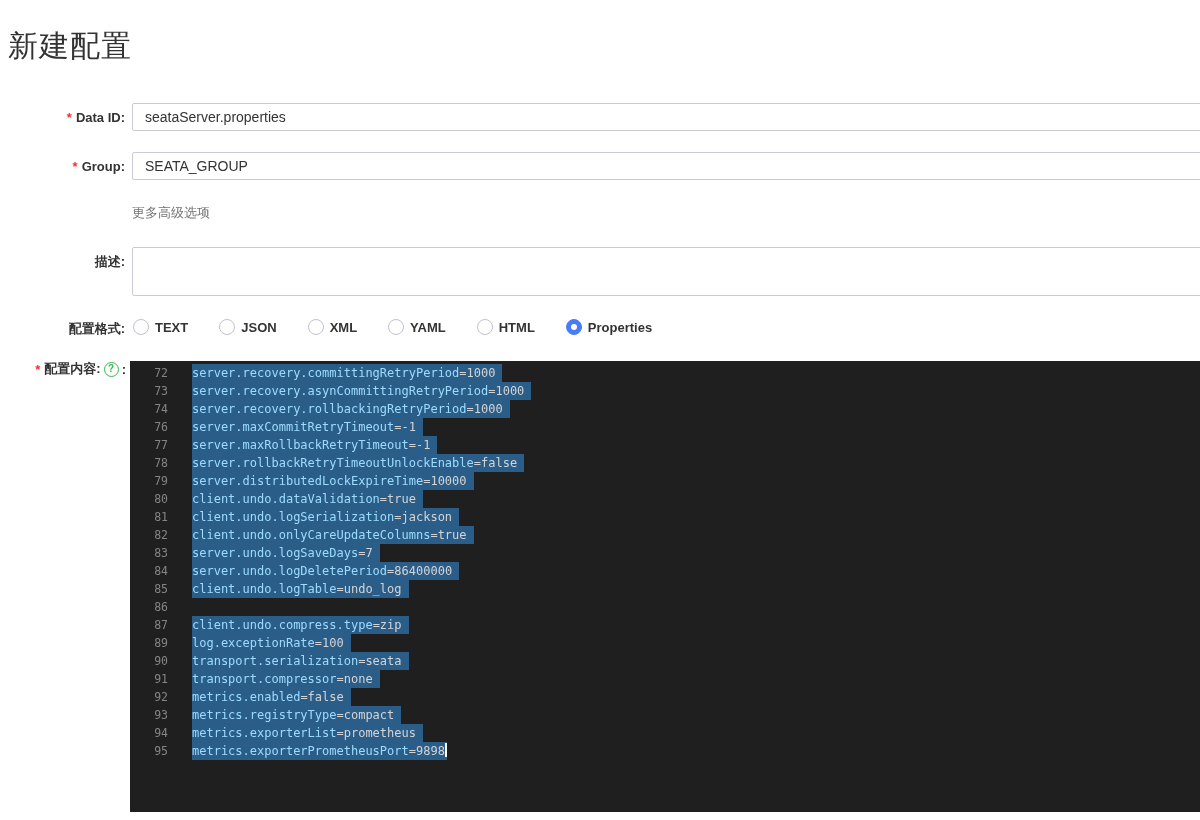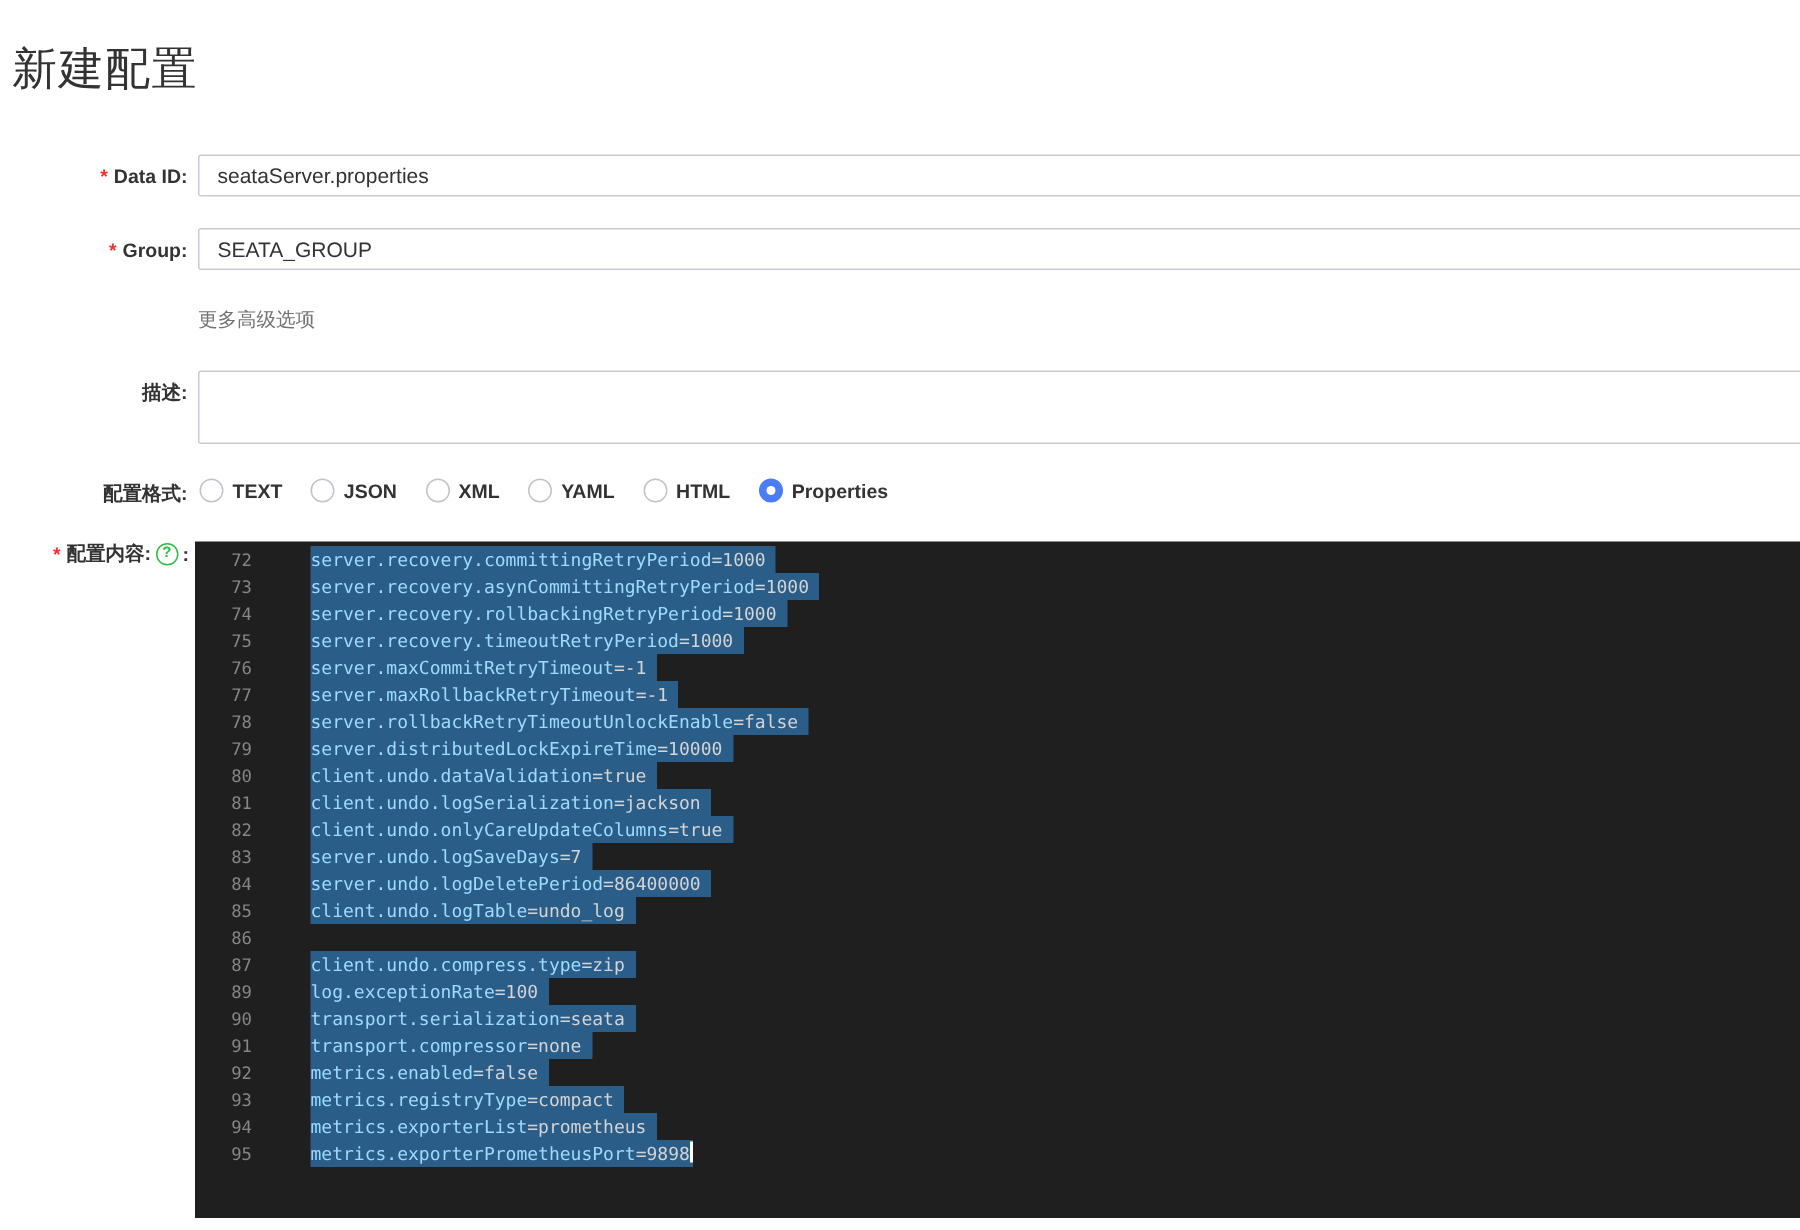--- a/index.html
+++ b/index.html
@@ -19,42 +19,42 @@
   }
   .desc-textarea {
     position: absolute; left: 132px; top: 247px; width: 1078px; height: 49px;
     border: 1px solid #c9ccd6; border-radius: 2px; resize: none; outline: none;
     font-family: "Liberation Sans", sans-serif; font-size: 14px; color: #333; padding: 6px 12px;
     background: #fff;
   }
 
   .advanced-link { position: absolute; left: 132px; top: 204px; font-size: 13px; color: #737373; text-decoration: none; cursor: pointer; }
 
-  .radio-group { position: absolute; left: 133px; top: 318px; display: flex; align-items: center; height: 18px; }
+  .radio-group { position: absolute; left: 133px; top: 318px; display: flex; align-items: center; height: 18px; gap: 12px; }
   .radio-item { display: flex; align-items: center; margin-right: 19px; cursor: pointer; }
   .radio-circle {
     width: 16px; height: 16px; border-radius: 50%; background: #fff;
     border: 1px solid #c0c3cc; display: inline-flex; align-items: center; justify-content: center;
   }
   .radio-circle.selected { background: var(--accent, #4a7cf6); border-color: var(--accent, #4a7cf6); }
   .radio-dot { width: 6px; height: 6px; border-radius: 50%; background: #fff; }
   .radio-label { margin-left: 6px; font-size: 13px; font-weight: bold; color: #333; }
 
   .content-label { position: absolute; left: 0; top: 360px; width: 126px; display: flex; justify-content: flex-end; align-items: center; font-size: 13px; font-weight: bold; color: #333; }
   .help-icon {
     width: 15px; height: 15px; border-radius: 50%; border: 1.5px solid #31bd49;
     color: #31bd49; font-size: 10px; font-weight: bold; line-height: 12px;
     display: inline-flex; align-items: center; justify-content: center; margin: 0 3px; cursor: pointer;
   }
 
   .code-editor {
     position: absolute; left: 130px; top: 361px; width: 1070px; height: 451px;
     background: var(--ed-bg, #1f1f1f); padding-top: 3px; overflow: hidden; cursor: text;
   }
-  .ed-line { display: flex; height: 18px; line-height: 18px; white-space: pre; font-family: "DejaVu Sans Mono", monospace; font-size: 12px; gap: 15px; }
+  .ed-line { display: flex; height: 18px; line-height: 18px; white-space: pre; font-family: "DejaVu Sans Mono", monospace; font-size: 12px; }
   .ed-num { flex: none; width: 38px; text-align: right; color: var(--ed-num, #858585); font-size: 11.5px; }
   .ed-code { margin-left: 24px; background: var(--ed-sel, #2b5d89); padding-right: 7px; }
   .ed-code.last { padding-right: 0; }
   .tok-key { color: var(--ed-key, #9cdcfe); }
   .tok-val { color: var(--ed-val, #d4d4d4); }
   .ed-cursor { display: inline-block; width: 2px; height: 14px; background: #fff; vertical-align: -2px; }
 </style>
 </head>
 <body>
 
@@ -106,21 +106,20 @@
   <span>配置内容:</span>
   <span class="help-icon">?</span>
   <span>:</span>
 </div>
 
 <div class="code-editor">
   <div>
       <div class="ed-line"><span class="ed-num">72</span><span class="ed-code"><span class="tok-key">server.recovery.committingRetryPeriod</span><span class="tok-val">=1000</span></span></div>
       <div class="ed-line"><span class="ed-num">73</span><span class="ed-code"><span class="tok-key">server.recovery.asynCommittingRetryPeriod</span><span class="tok-val">=1000</span></span></div>
       <div class="ed-line"><span class="ed-num">74</span><span class="ed-code"><span class="tok-key">server.recovery.rollbackingRetryPeriod</span><span class="tok-val">=1000</span></span></div>
-      <div class="ed-line"><span class="ed-num">75</span><span class="ed-code"><span class="tok-key">server.recovery.timeoutRetryPeriod</span><span class="tok-val">=1000</span></span></div>
       <div class="ed-line"><span class="ed-num">76</span><span class="ed-code"><span class="tok-key">server.maxCommitRetryTimeout</span><span class="tok-val">=-1</span></span></div>
       <div class="ed-line"><span class="ed-num">77</span><span class="ed-code"><span class="tok-key">server.maxRollbackRetryTimeout</span><span class="tok-val">=-1</span></span></div>
       <div class="ed-line"><span class="ed-num">78</span><span class="ed-code"><span class="tok-key">server.rollbackRetryTimeoutUnlockEnable</span><span class="tok-val">=false</span></span></div>
       <div class="ed-line"><span class="ed-num">79</span><span class="ed-code"><span class="tok-key">server.distributedLockExpireTime</span><span class="tok-val">=10000</span></span></div>
       <div class="ed-line"><span class="ed-num">80</span><span class="ed-code"><span class="tok-key">client.undo.dataValidation</span><span class="tok-val">=true</span></span></div>
       <div class="ed-line"><span class="ed-num">81</span><span class="ed-code"><span class="tok-key">client.undo.logSerialization</span><span class="tok-val">=jackson</span></span></div>
       <div class="ed-line"><span class="ed-num">82</span><span class="ed-code"><span class="tok-key">client.undo.onlyCareUpdateColumns</span><span class="tok-val">=true</span></span></div>
       <div class="ed-line"><span class="ed-num">83</span><span class="ed-code"><span class="tok-key">server.undo.logSaveDays</span><span class="tok-val">=7</span></span></div>
       <div class="ed-line"><span class="ed-num">84</span><span class="ed-code"><span class="tok-key">server.undo.logDeletePeriod</span><span class="tok-val">=86400000</span></span></div>
       <div class="ed-line"><span class="ed-num">85</span><span class="ed-code"><span class="tok-key">client.undo.logTable</span><span class="tok-val">=undo_log</span></span></div>

